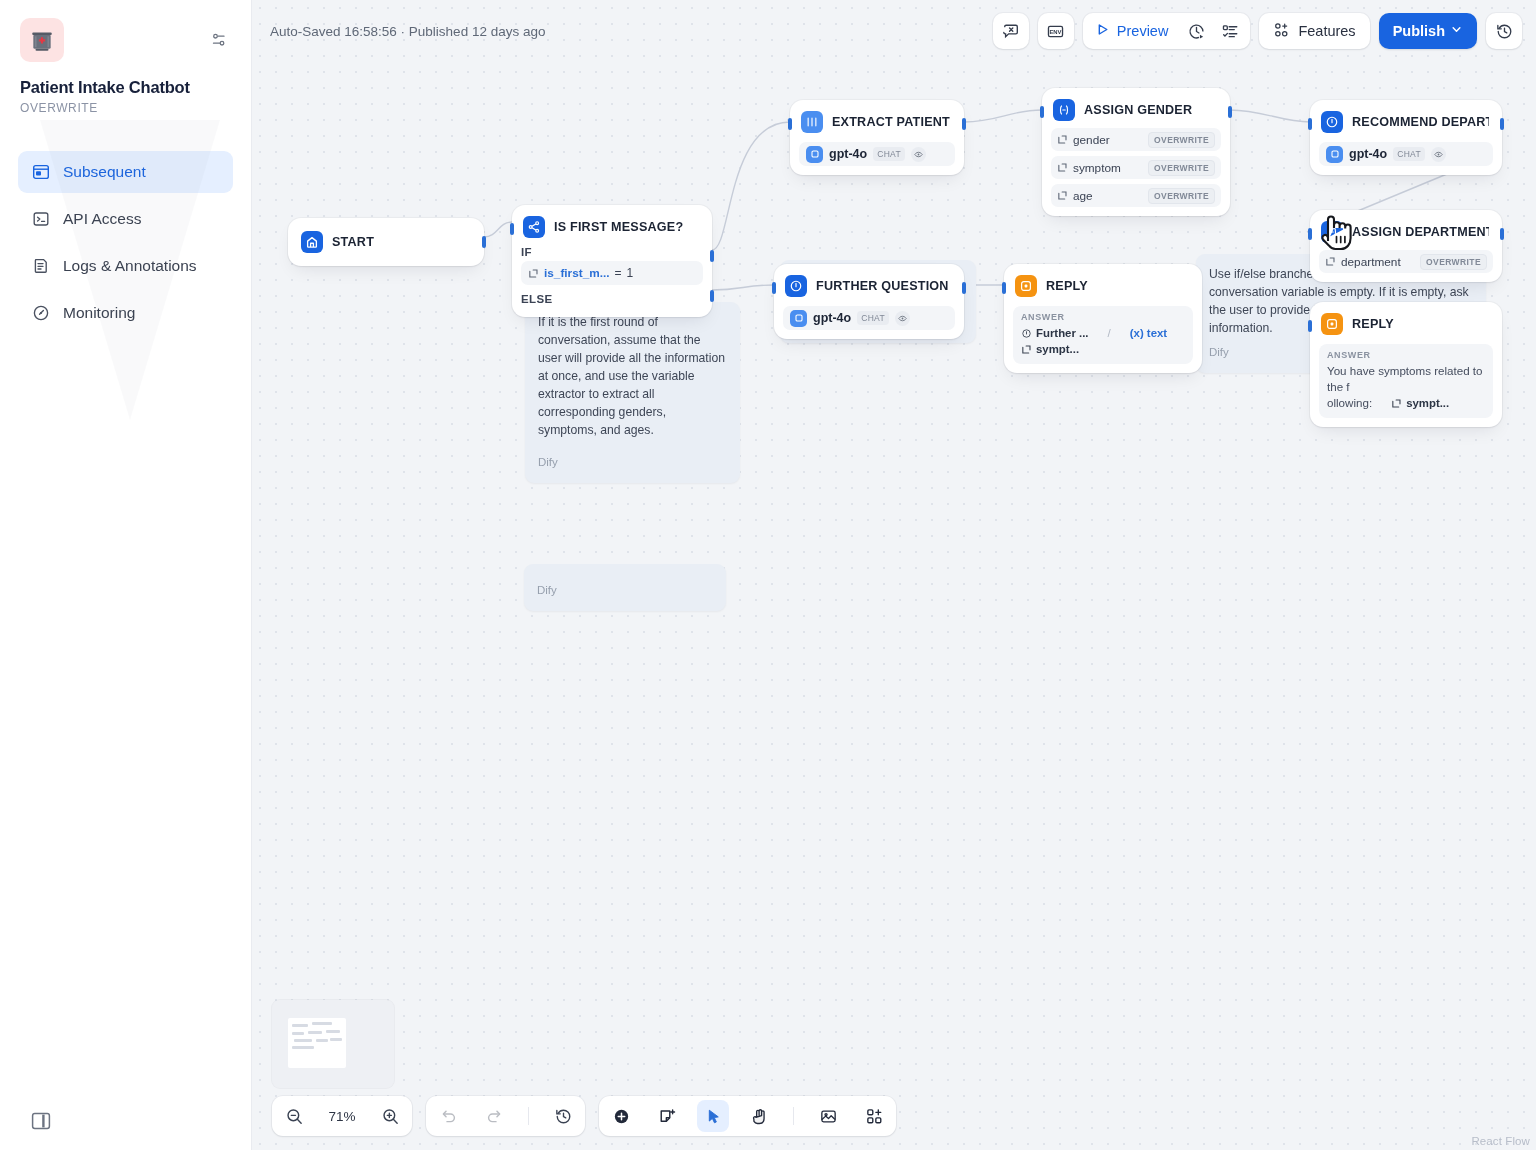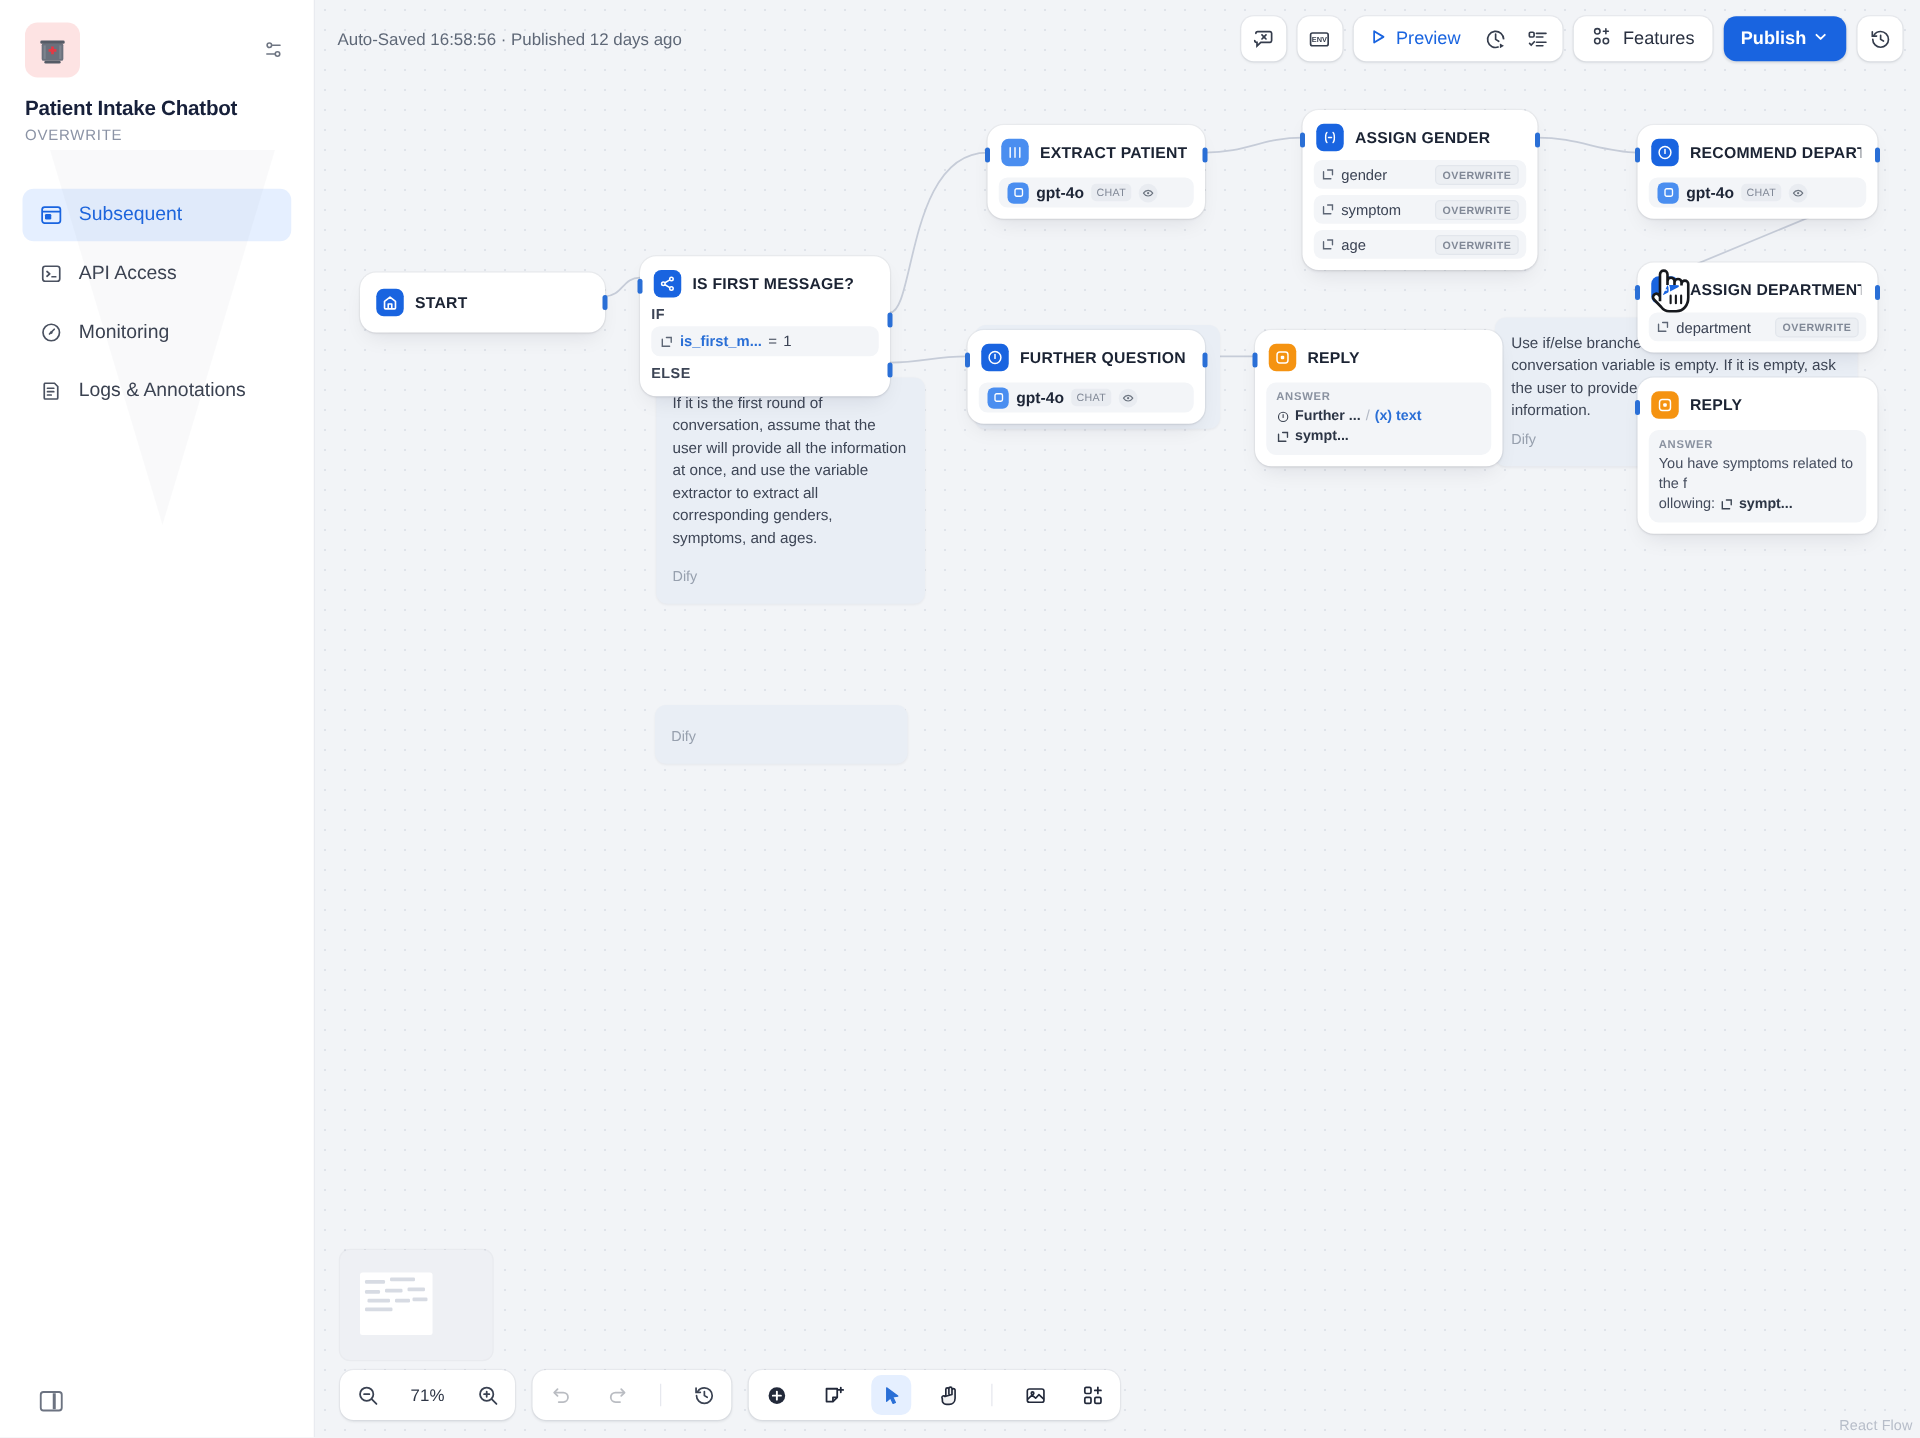--- a/index.html
+++ b/index.html
@@ -156,21 +156,21 @@
   }
   .cond-var { color: #2a6fd6; font-weight: 600; font-size: 11.8px; }
   .answer-box {
     background: #f3f5f8; border-radius: 8px; padding: 6px 8px 7px 8px; margin-top: 7px;
   }
   .answer-label {
     font-size: 9px; color: #8a92a0; font-weight: 700; letter-spacing: .6px; margin-bottom: 3px;
   }
   .answer-line {
     font-size: 11.6px; color: #454d5e; line-height: 16px;
-    display: flex; align-items: flex-end; gap: 4px; flex-wrap: wrap;
+    display: flex; align-items: flex-end; gap: 19px; flex-wrap: wrap;
   }
   .tag-blue { color: #2a6fd6; font-weight: 600; font-size: 11.4px; }
   .tag-var {
     display: inline-flex; align-items: center; gap: 4px;
     font-weight: 700; color: #2c3545; font-size: 11.4px;
   }
   .port {
     position: absolute; width: 4px; height: 12px; border-radius: 2px;
     background: #2a6fd6;
   }
@@ -272,35 +272,35 @@
           <svg width="18" height="18" viewBox="0 0 18 18" fill="none" stroke="#4a5160" stroke-width="1.35">
             <rect x="2.2" y="3" width="13.6" height="12" rx="2"></rect>
             <path d="M5.6 7.2l2.2 1.9-2.2 1.9M9.6 11.4h3" stroke-linecap="round" stroke-linejoin="round"></path>
           </svg>
         </span>
         <span>API Access</span>
       </div>
       <div class="nav-item">
         <span class="nv-ic">
           <svg width="18" height="18" viewBox="0 0 18 18" fill="none" stroke="#4a5160" stroke-width="1.35">
+            <path d="M3.4 2.6h8.2l2.6 2.6v9.2a.8.8 0 01-.8.8H4.2a.8.8 0 01-.8-.8V3.4a.8.8 0 01.8-.8z"></path>
+            <path d="M6 6.6h5M6 9.3h5M6 12h3" stroke-linecap="round"></path>
+          </svg>
+        </span>
+        <span>Logs &amp; Annotations</span>
+      </div>
+      <div class="nav-item">
+        <span class="nv-ic">
+          <svg width="18" height="18" viewBox="0 0 18 18" fill="none" stroke="#4a5160" stroke-width="1.35">
             <circle cx="9" cy="9" r="6.6"></circle>
             <path d="M11.4 6.4L7.6 10.2" stroke-linecap="round"></path>
             <circle cx="9" cy="9" r="1.1" fill="#4a5160" stroke="none"></circle>
           </svg>
         </span>
         <span>Monitoring</span>
-      </div>
-      <div class="nav-item">
-        <span class="nv-ic">
-          <svg width="18" height="18" viewBox="0 0 18 18" fill="none" stroke="#4a5160" stroke-width="1.35">
-            <path d="M3.4 2.6h8.2l2.6 2.6v9.2a.8.8 0 01-.8.8H4.2a.8.8 0 01-.8-.8V3.4a.8.8 0 01.8-.8z"></path>
-            <path d="M6 6.6h5M6 9.3h5M6 12h3" stroke-linecap="round"></path>
-          </svg>
-        </span>
-        <span>Logs &amp; Annotations</span>
       </div>
     </nav>
 
     <div class="collapse-btn">
       <svg width="22" height="22" viewBox="0 0 22 22" fill="none" stroke="#6c7381" stroke-width="1.5">
         <rect x="2.6" y="3.6" width="16.8" height="14.8" rx="2.2"></rect>
         <path d="M13.4 4.6v12.8" stroke-width="2.4"></path>
       </svg>
     </div>
   </aside>

